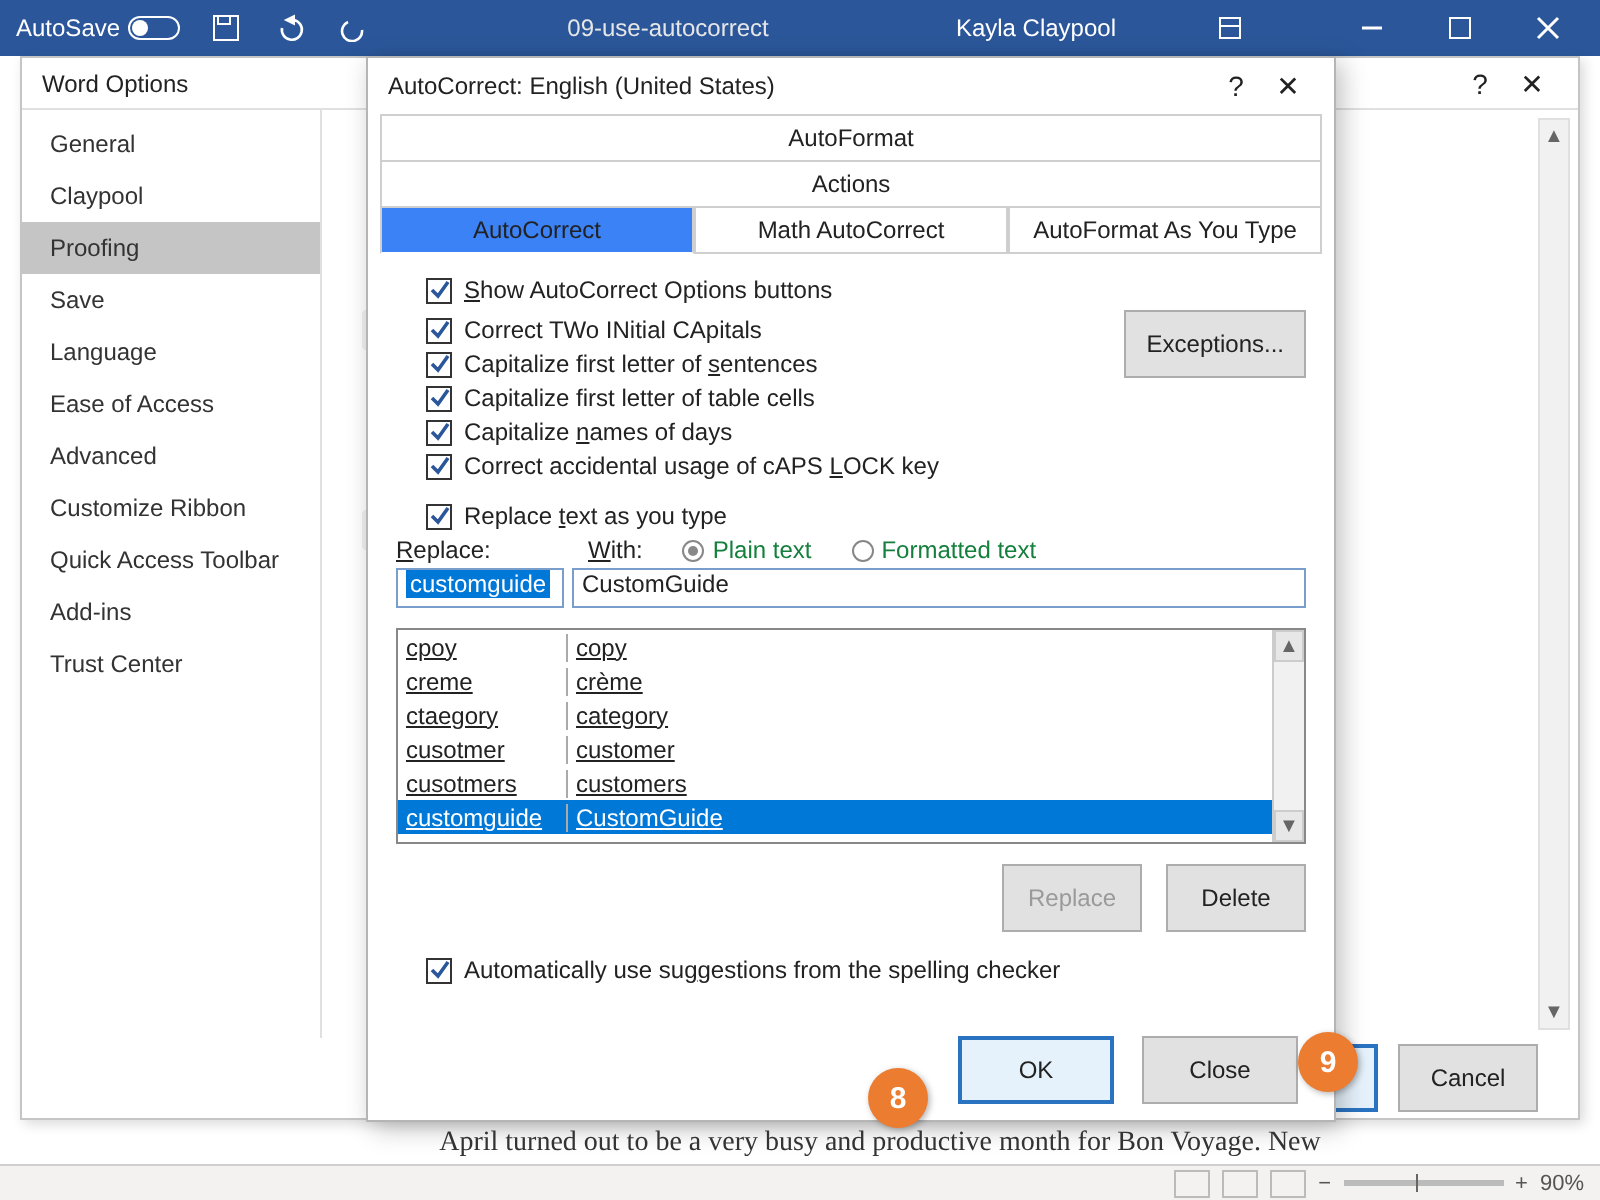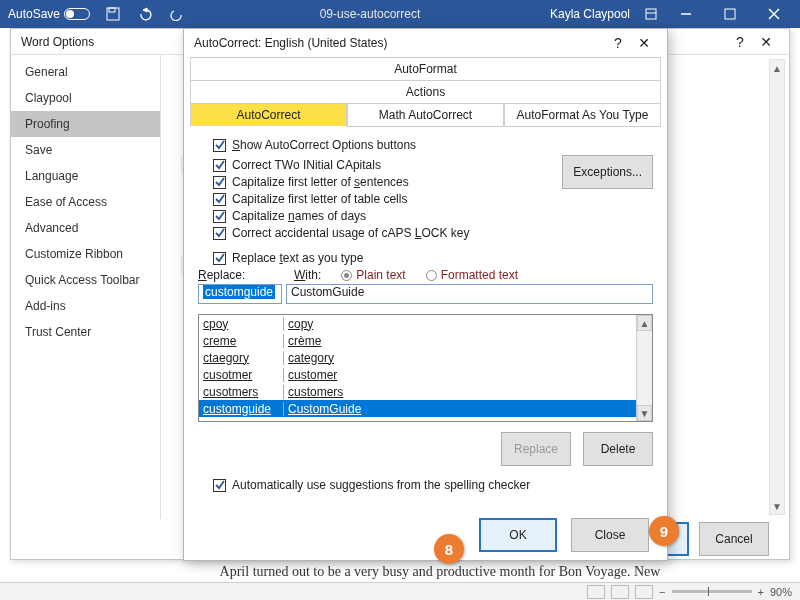--- a/index.html
+++ b/index.html
@@ -1,19 +1,19 @@
 <!DOCTYPE html>
 <html><head>
 <meta charset="utf-8">
 <style>
   * { box-sizing: border-box; font-family: "Segoe UI", sans-serif; }
   body { margin: 0; width: 800px; height: 600px; background: #ffffff; overflow: hidden; position: relative; font-size: 12px; color: #222; }
 
   
-  .titlebar { height: 28px; background: #2b579a; color: #fff; display: flex; align-items: center; padding: 12px 4px; font-size: 12px; }
+  .titlebar { height: 28px; background: #2b579a; color: #fff; display: flex; align-items: center; padding: 12px 4px; font-size: 12px; gap: 36px; }
   .titlebar .left { display: flex; align-items: center; gap: 6px; }
   .titlebar .autosave { display: flex; align-items: center; gap: 4px; padding: 0 4px; }
   .titlebar .toggle { width: 26px; height: 12px; border: 1px solid #fff; border-radius: 6px; position: relative; }
   .titlebar .toggle::after { content: ""; position: absolute; width: 8px; height: 8px; background: #fff; border-radius: 4px; top: 1px; left: 1px; }
   .titlebar .tbtn { width: 26px; height: 28px; display: flex; align-items: center; justify-content: center; }
   .titlebar .doc { flex: 1; text-align: center; color: #e6e6e6; }
   .titlebar .user { margin-right: 8px; }
   .titlebar .win { display: flex; }
   .titlebar .winbtn { width: 44px; height: 28px; display: flex; align-items: center; justify-content: center; font-size: 14px; }
   .tbtn svg, .winbtn svg { stroke: #fff; fill: none; }
@@ -36,35 +36,35 @@
   .btn.def { border: 2px solid #2a73c1; background: #e5f1fb; }
 
   
   .acdialog { position: absolute; top: 28px; left: 183px; width: 485px; height: 533px; background: #fff; border: 1px solid #b5b5b5; box-shadow: 3px 3px 12px rgba(0,0,0,0.25); }
   .acdialog .achdr { height: 28px; display: flex; align-items: center; padding: 0 10px; font-size: 12px; }
   .acdialog .achdr .sp { flex: 1; }
   .acdialog .achdr .hbtn { width: 26px; text-align: center; font-size: 14px; }
   .acdialog .tabs { display: grid; grid-template-columns: 1fr; }
   .acdialog .tabs2 { display: grid; grid-template-columns: 1fr 1fr 1fr; }
   .acdialog .tab { border: 1px solid #cfcfcf; padding: 4px 8px; text-align: center; font-size: 12px; background: #fff; }
-  .acdialog .tab.active { background: #fde047; border-bottom: 1px solid #fff; position: relative; }
+  .acdialog .tab.active { background: #3b82f6; border-bottom: 1px solid #fff; position: relative; }
   .acdialog .tabsrow { padding: 0 6px; }
   .acdialog .tabsrow.top .tab { border-bottom: none; }
   .acdialog .content { padding: 8px 14px 4px 14px; }
   .ck { display: flex; align-items: center; gap: 6px; margin: 3px 15px; font-size: 12px; }
   .ck .box { width: 13px; height: 13px; border: 1px solid #333; display: flex; align-items: center; justify-content: center; }
   .ck .box svg { width: 10px; height: 10px; }
   .sectop { display: flex; align-items: flex-start; justify-content: space-between; }
   .exceptions { margin-left: auto; }
   .replblock { margin-top: 8px; }
   .lbls { display: flex; align-items: center; gap: 20px; font-size: 12px; margin: 2px 0; }
   .lbls .lbl1 { width: 76px; }
   .lbls .radio { width: 11px; height: 11px; border: 1px solid #888; border-radius: 50%; display: inline-block; margin-right: 4px; vertical-align: middle; }
   .lbls .radio.sel::after { content:""; display:block; width:5px; height:5px; background:#888; border-radius:50%; margin:2px; }
-  .lbls .rlabel { color: #7f1d1d; }
+  .lbls .rlabel { color: #15803d; }
   .inputs { display: flex; gap: 4px; }
   .inputs .tin { border: 1px solid #7a9ecb; height: 20px; padding: 0 4px; font-size: 12px; background: #fff; }
   .inputs .tin.a { width: 84px; }
   .inputs .tin.b { flex: 1; }
   .inputs .tin .sel { background: #0078d7; color: #fff; padding: 0 2px; }
   .listwrap { margin-top: 10px; border: 1px solid #888; height: 108px; position: relative; display: flex; }
   .listwrap .rows { flex: 1; }
   .listwrap .row { display: flex; font-size: 12px; height: 17px; align-items: center; text-decoration: underline; }
   .listwrap .row .c1 { width: 84px; padding-left: 4px; }
   .listwrap .row .c2 { flex: 1; padding-left: 4px; border-left: 1px solid #aaa; }

